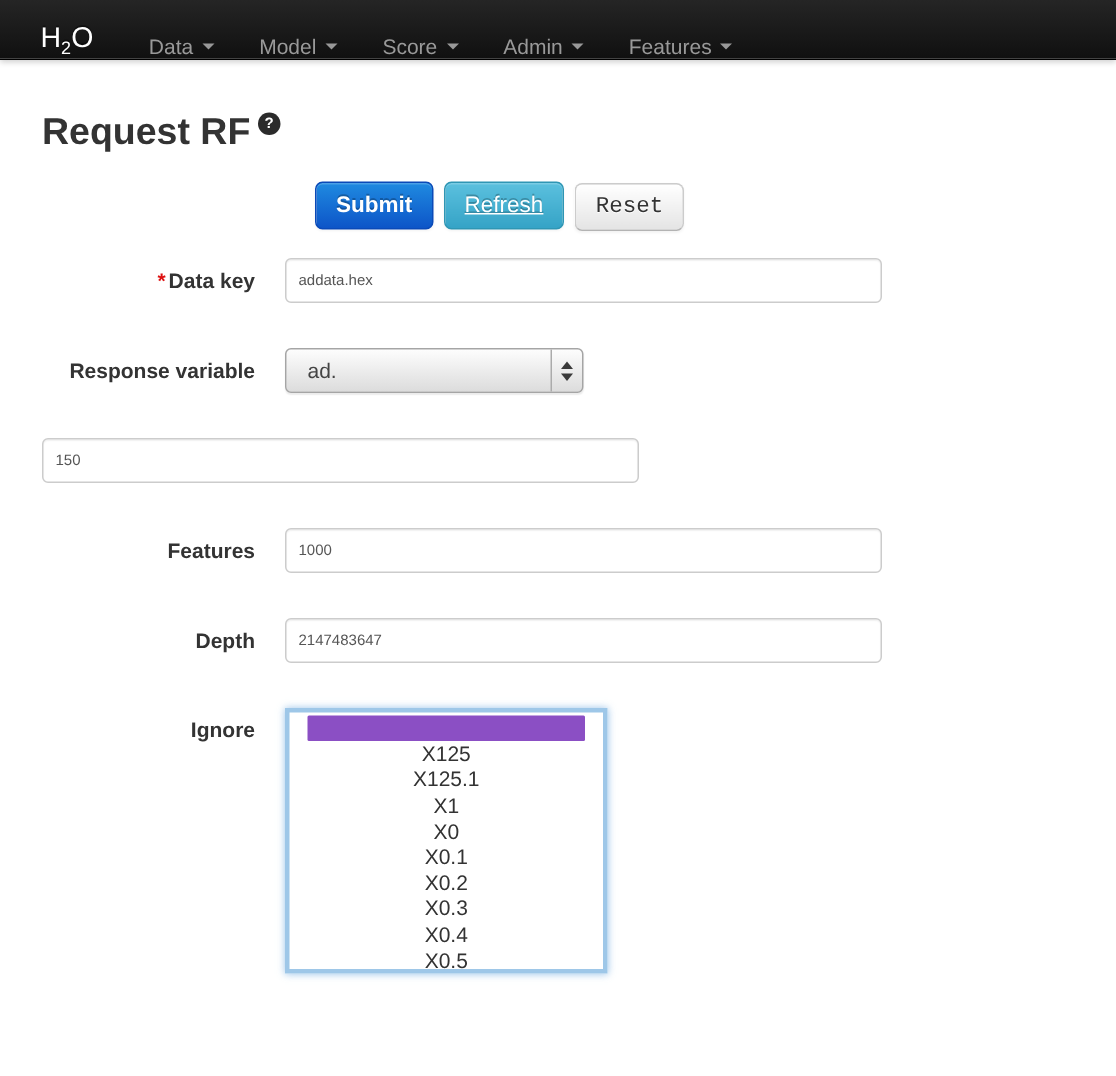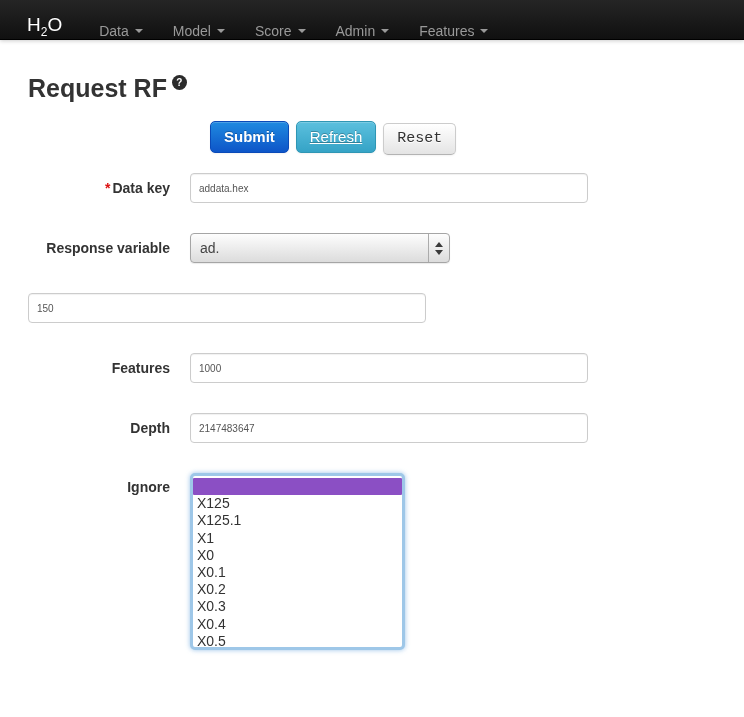--- a/index.html
+++ b/index.html
@@ -126,26 +126,26 @@
     font-size: 10px;
     color: #555;
     border: 1px solid #ccc;
     border-radius: 4px;
     box-shadow: inset 0 1px 1px rgba(0,0,0,.06);
     outline: none;
   }
 
   .select {
     position: relative;
-    width: 260px; height: 30px;
+    width: 199px; height: 30px;
     border: 1px solid #a5a5a5;
     border-radius: 4px;
     background: linear-gradient(#fdfdfd, #dcdcdc);
     display: flex; align-items: center;
-    padding-left: 9px;
+    padding-left: 14px;
     color: #444;
     cursor: pointer;
     box-shadow: 0 1px 1px rgba(0,0,0,.08);
   }
   .sel-arrows {
     position: absolute;
     top: 0; right: 0; bottom: 0;
     width: 21px;
     border-left: 1px solid #ababab;
     display: flex; flex-direction: column;
@@ -153,25 +153,26 @@
     gap: 3px;
   }
   .tri-up, .tri-down { width: 0; height: 0; display: block; }
   .tri-up   { border-left: 4px solid transparent; border-right: 4px solid transparent; border-bottom: 5px solid #3a3a3a; }
   .tri-down { border-left: 4px solid transparent; border-right: 4px solid transparent; border-top: 5px solid #3a3a3a; }
 
   .listbox {
     width: 215px; height: 177px;
     background: #fff;
     border: 3px solid var(--focus_ring_blue, #9ec7e8);
-    border-radius: 5px;
+    border-radius: 0;
     box-shadow: 0 0 5px rgba(120,175,225,.75);
-    padding: 2px 0;
+    padding: 2px 12px;
     overflow: hidden;
     cursor: default;
+    text-align: center;
   }
   .opt {
     font-size: 14px;
     line-height: 17.2px;
     height: 17.2px;
     color: #333;
     padding: 0 4px;
     white-space: nowrap;
   }
   .opt.selected {

